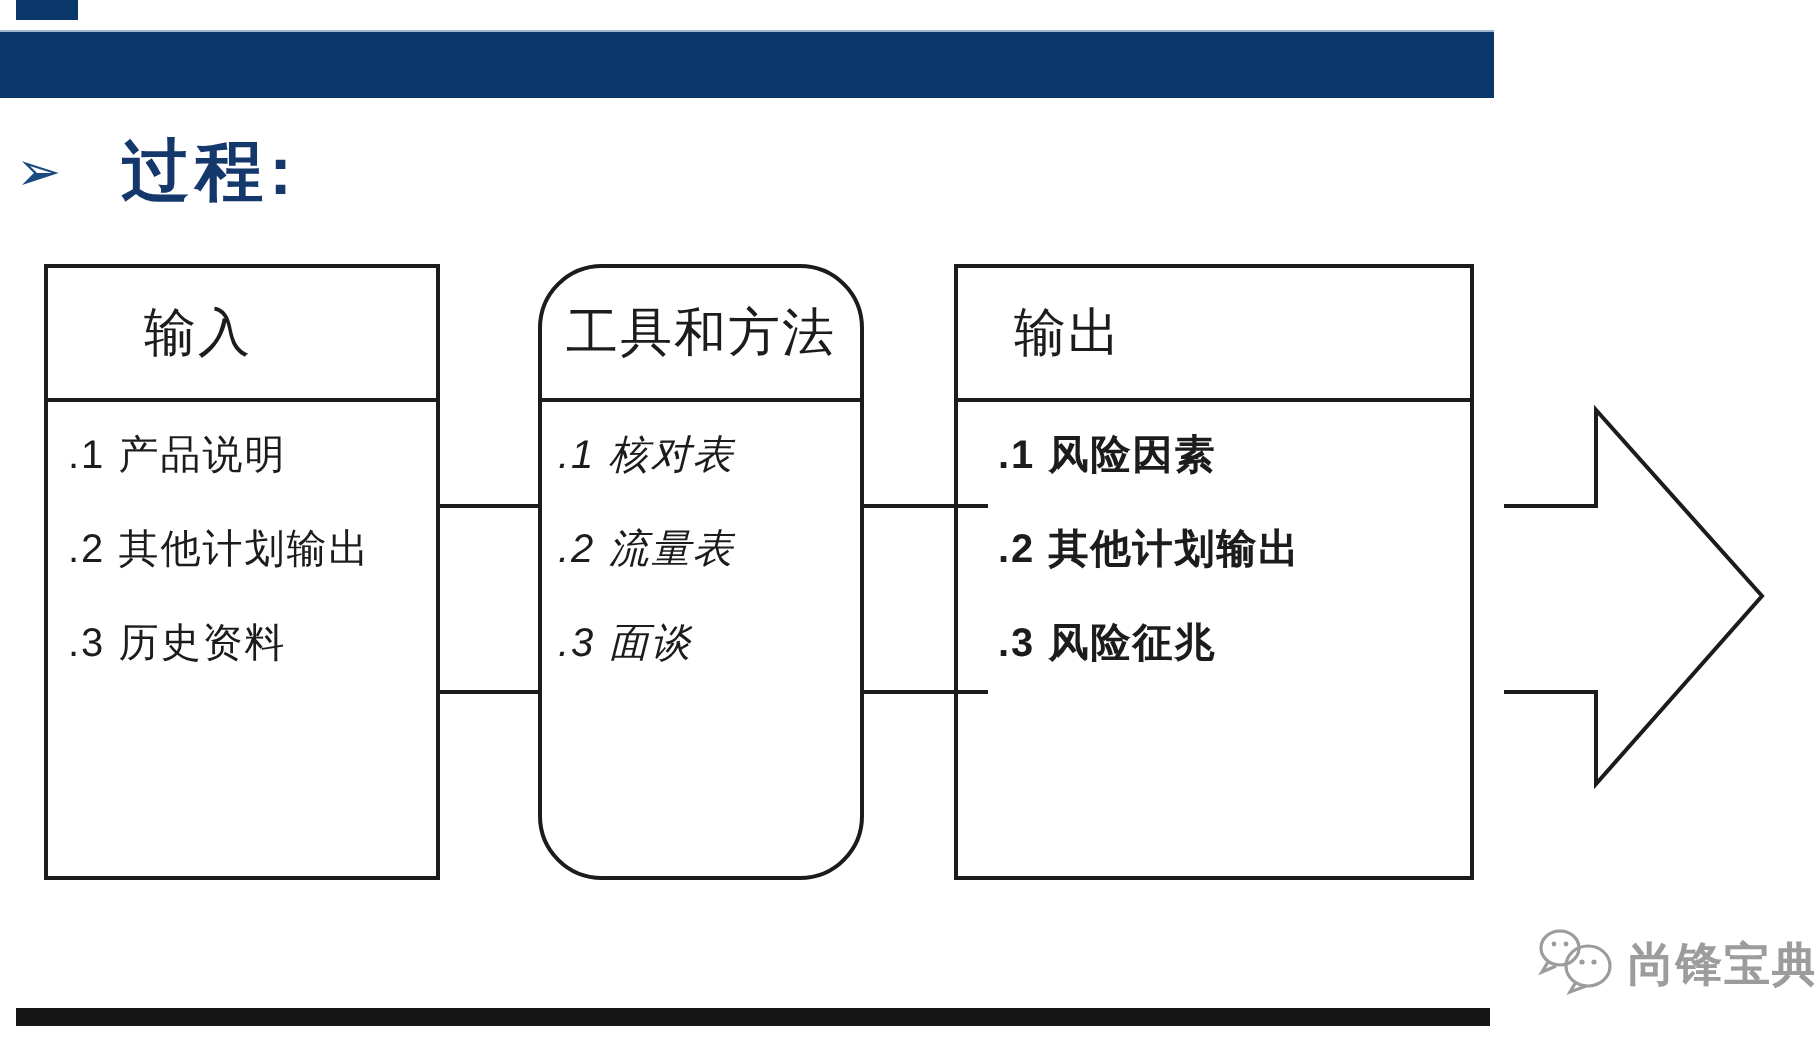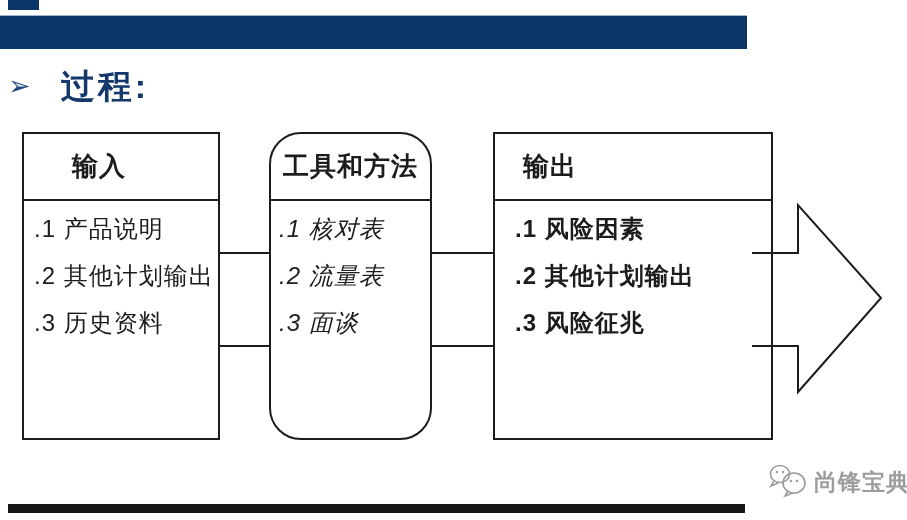--- a/index.html
+++ b/index.html
@@ -34,34 +34,34 @@
     letter-spacing:3px;line-height:1;
   }
   
   .pbox{
     position:absolute;top:132px;height:308px;
     background:#ffffff;border:2px solid #1c1c1c;
     box-sizing:border-box;color:#1c1c1c;
   }
   .box1{left:22px;width:198px;}
   .box2{left:269px;width:163px;border-radius:32px;}
-  .box3{left:493px;width:280px;}
+  .box3{left:477px;width:260px;}
   .pbox-header{
     height:67px;border-bottom:2px solid #1c1c1c;
     display:flex;align-items:center;
-    font-size:26px;font-weight:700;letter-spacing:1px;
+    font-size:26px;font-weight:400;letter-spacing:1px;
     box-sizing:border-box;
   }
   .box1 .pbox-header{padding-left:48px;}
   .box2 .pbox-header{justify-content:center;}
   .box3 .pbox-header{padding-left:28px;}
   .pbox-body{padding-top:4px;}
   .pbox-item{
     height:47px;line-height:47px;
-    font-size:24px;font-weight:500;letter-spacing:1px;
+    font-size:20px;font-weight:500;letter-spacing:1px;
     white-space:nowrap;
   }
   .box1 .pbox-item{padding-left:10px;}
   .box2 .pbox-item{padding-left:8px;font-style:italic;}
   .box3 .pbox-item{padding-left:20px;font-weight:bold;}
   
   .connector-layer{
     position:absolute;left:0;top:0;width:907px;height:520px;
     pointer-events:none;
   }

